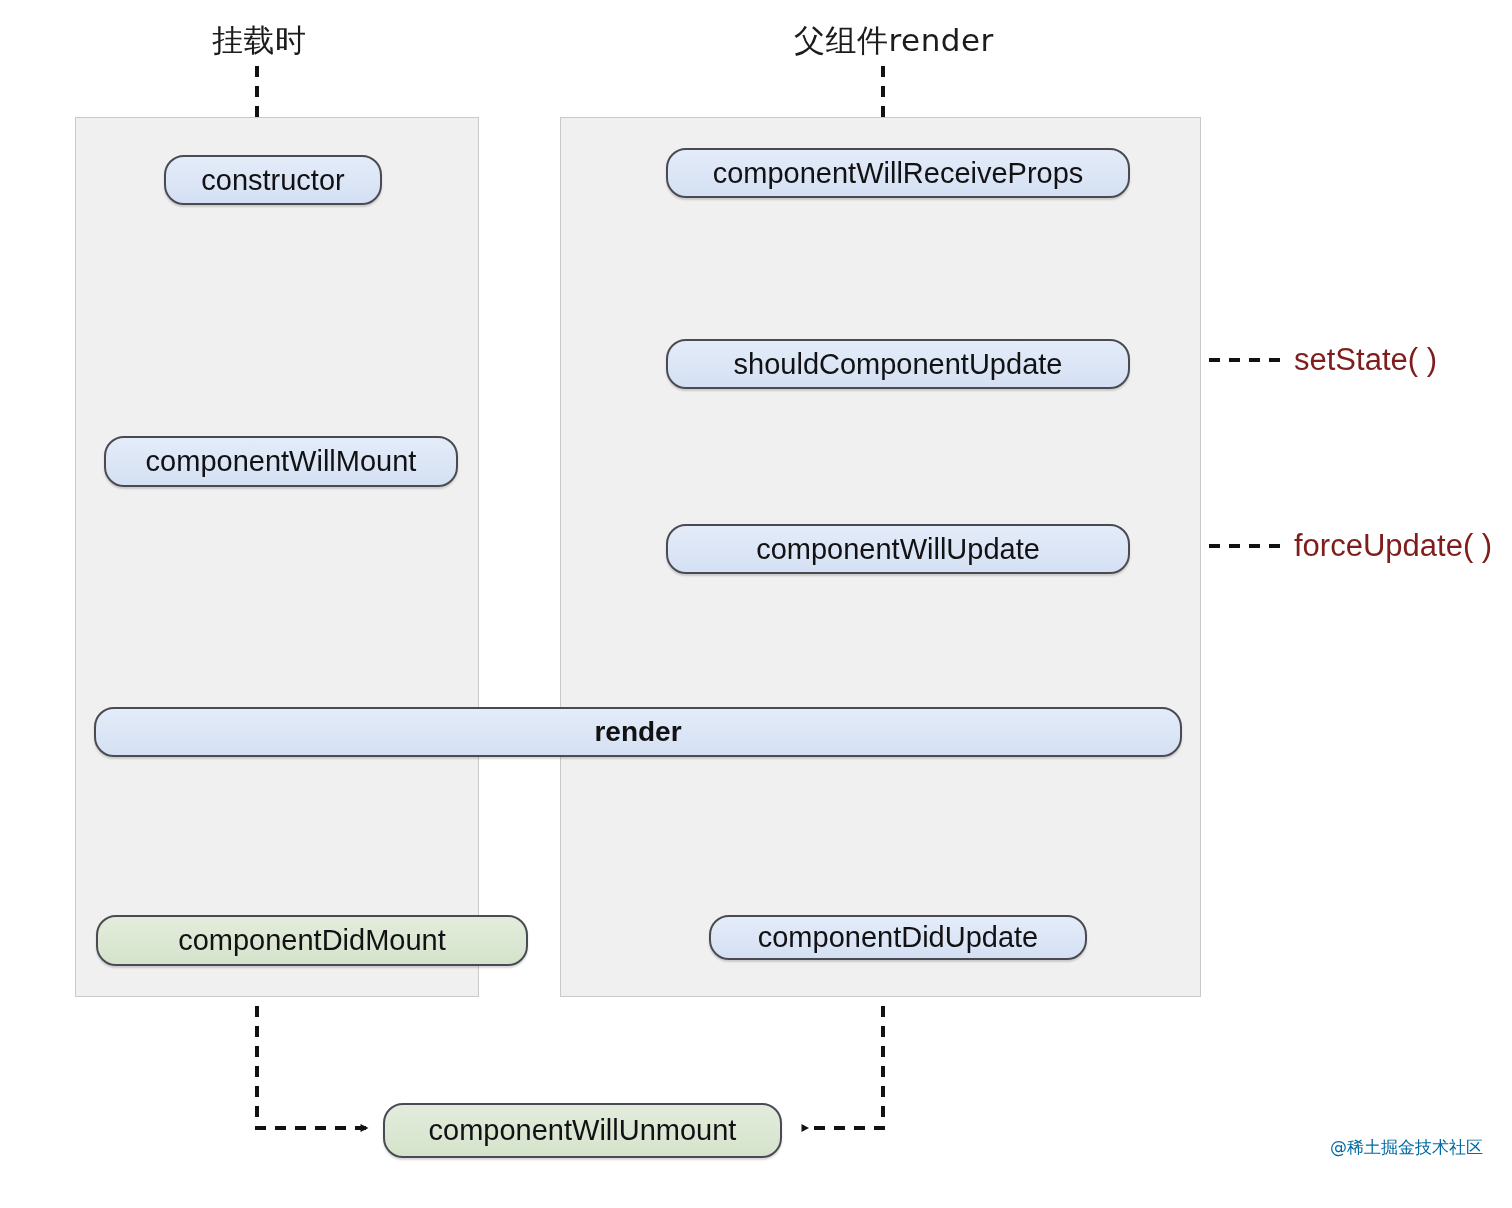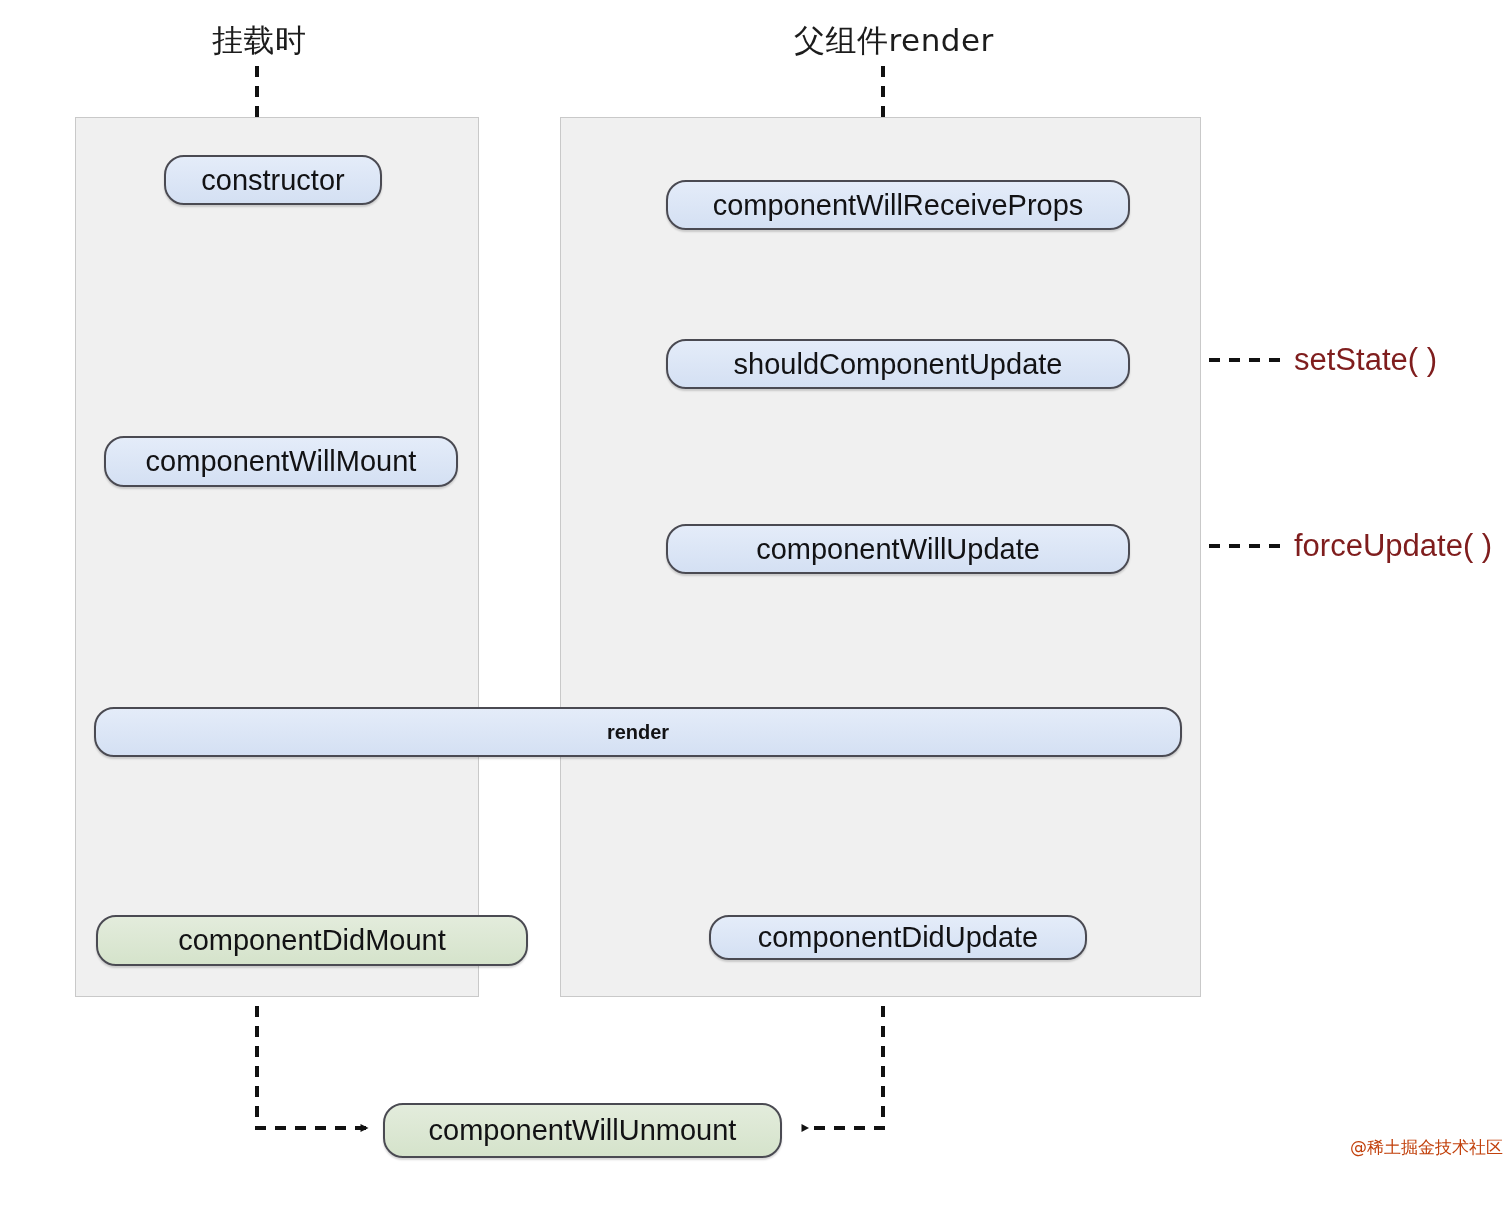--- a/index.html
+++ b/index.html
@@ -56,36 +56,35 @@
     font-family: "Liberation Sans", "DejaVu Sans", sans-serif;
   }
   .node.blue {
     background: linear-gradient(180deg, #e4ecf9 0%, #d4e0f3 100%);
   }
   .node.green {
     background: linear-gradient(180deg, #e3ecdc 0%, #d5e3cb 100%);
   }
   .node.wide {
     font-weight: bold;
-    font-size: 20px;
+    font-size: 28px;
   }
   .side-label {
     position: absolute;
     font-size: 31px;
     color: #7f1d1d;
     white-space: nowrap;
     font-family: "Liberation Sans", "DejaVu Sans", sans-serif;
   }
   .watermark {
     position: absolute;
     font-size: 17px;
-    color: #c2410c;
+    color: #0369a1;
     white-space: nowrap;
     font-family: "DejaVu Sans", "Liberation Sans", sans-serif;
-    margin-left: 20px;
   }
 </style>
 </head>
 <body>
 
 <div id="stage">
 
   <svg id="wires" viewBox="0 0 1512 1208">
     <defs>
       <marker id="ah-down" markerWidth="9" markerHeight="9" refX="4.5" refY="8" orient="auto" markerUnits="userSpaceOnUse">
@@ -134,21 +133,21 @@
 
   <div class="col-title" style="left:200px; top:20px;">挂载时</div>
   <div class="col-title" style="left:782px; top:20px;">父组件render</div>
 
   <div class="node blue" style="left:152px; top:155px; width:218px; height:50px;">constructor</div>
 
   <div class="node blue" style="left:92px; top:436px; width:354px; height:51px;">componentWillMount</div>
 
   <div class="node green" style="left:84px; top:915px; width:432px; height:51px;">componentDidMount</div>
 
-  <div class="node blue" style="left:654px; top:148px; width:464px; height:50px;margin-top:32px;">componentWillReceiveProps</div>
+  <div class="node blue" style="left:654px; top:148px; width:464px; height:50px;">componentWillReceiveProps</div>
 
   <div class="node blue" style="left:654px; top:339px; width:464px; height:50px;">shouldComponentUpdate</div>
 
   <div class="node blue" style="left:654px; top:524px; width:464px; height:50px;">componentWillUpdate</div>
 
   <div class="node blue" style="left:697px; top:915px; width:378px; height:45px;">componentDidUpdate</div>
 
   <div class="node blue wide" style="left:82px; top:707px; width:1088px; height:50px;">render</div>
 
   <div class="node green" style="left:371px; top:1103px; width:399px; height:55px;">componentWillUnmount</div>

